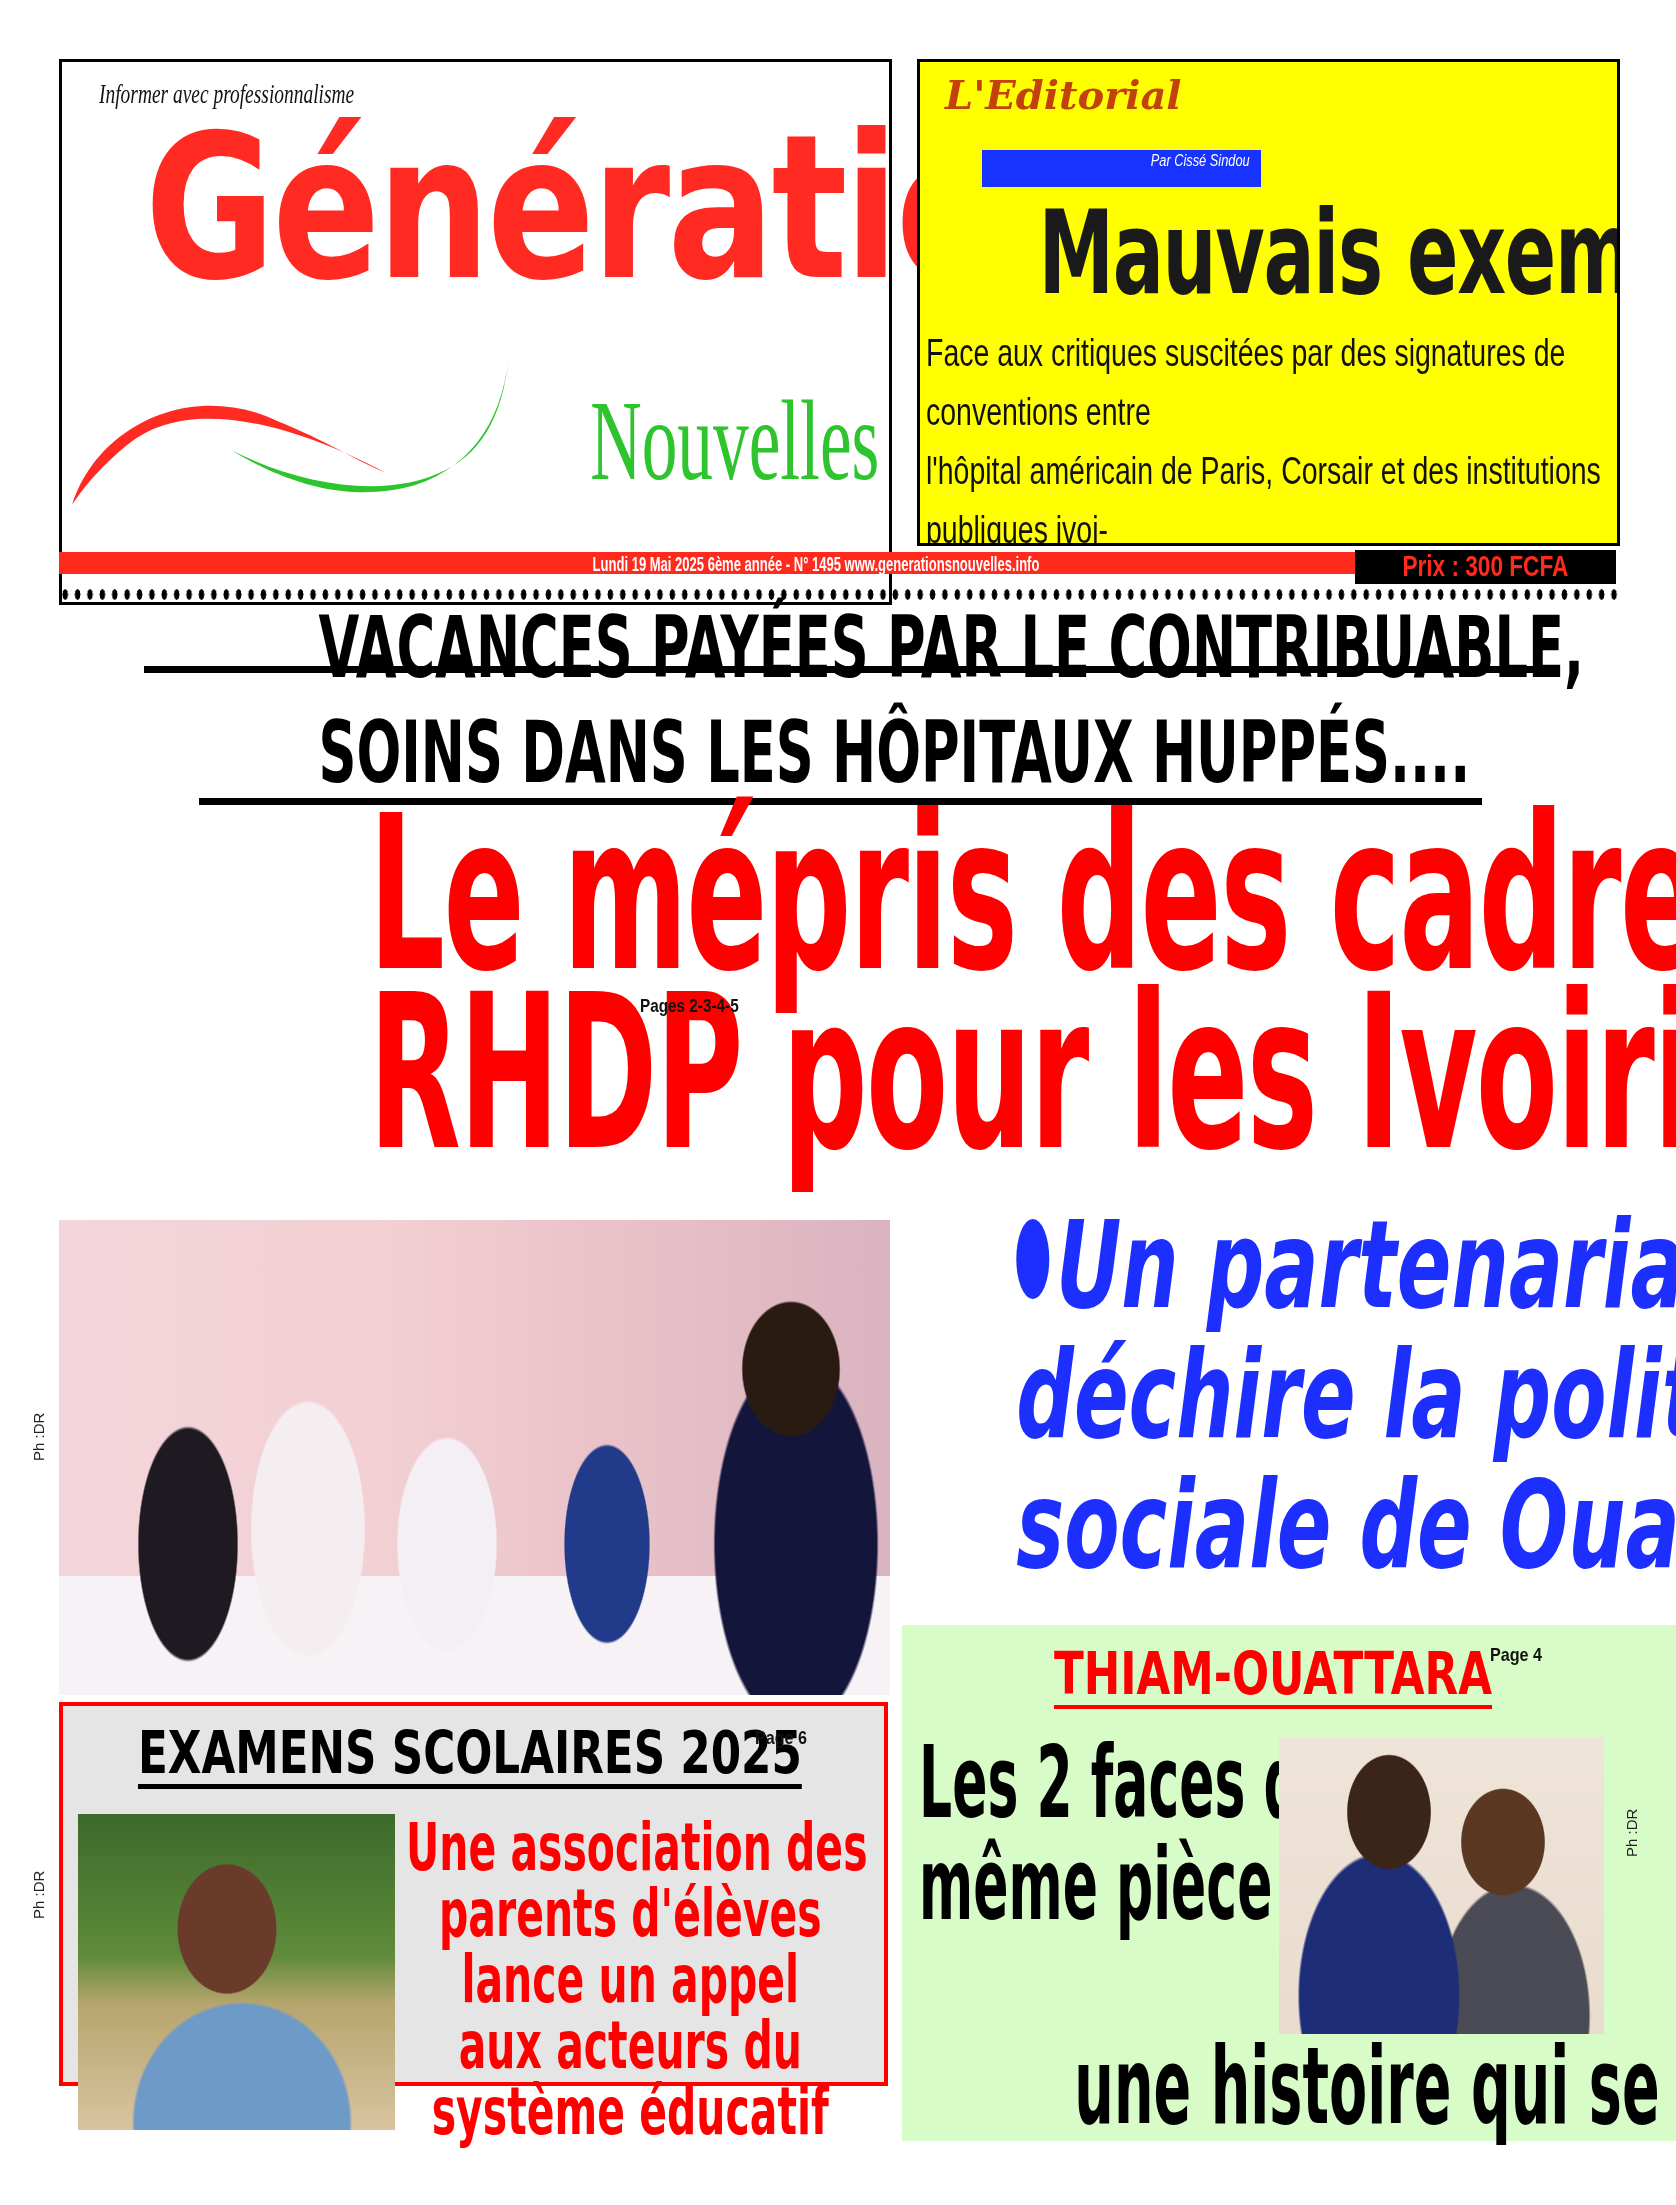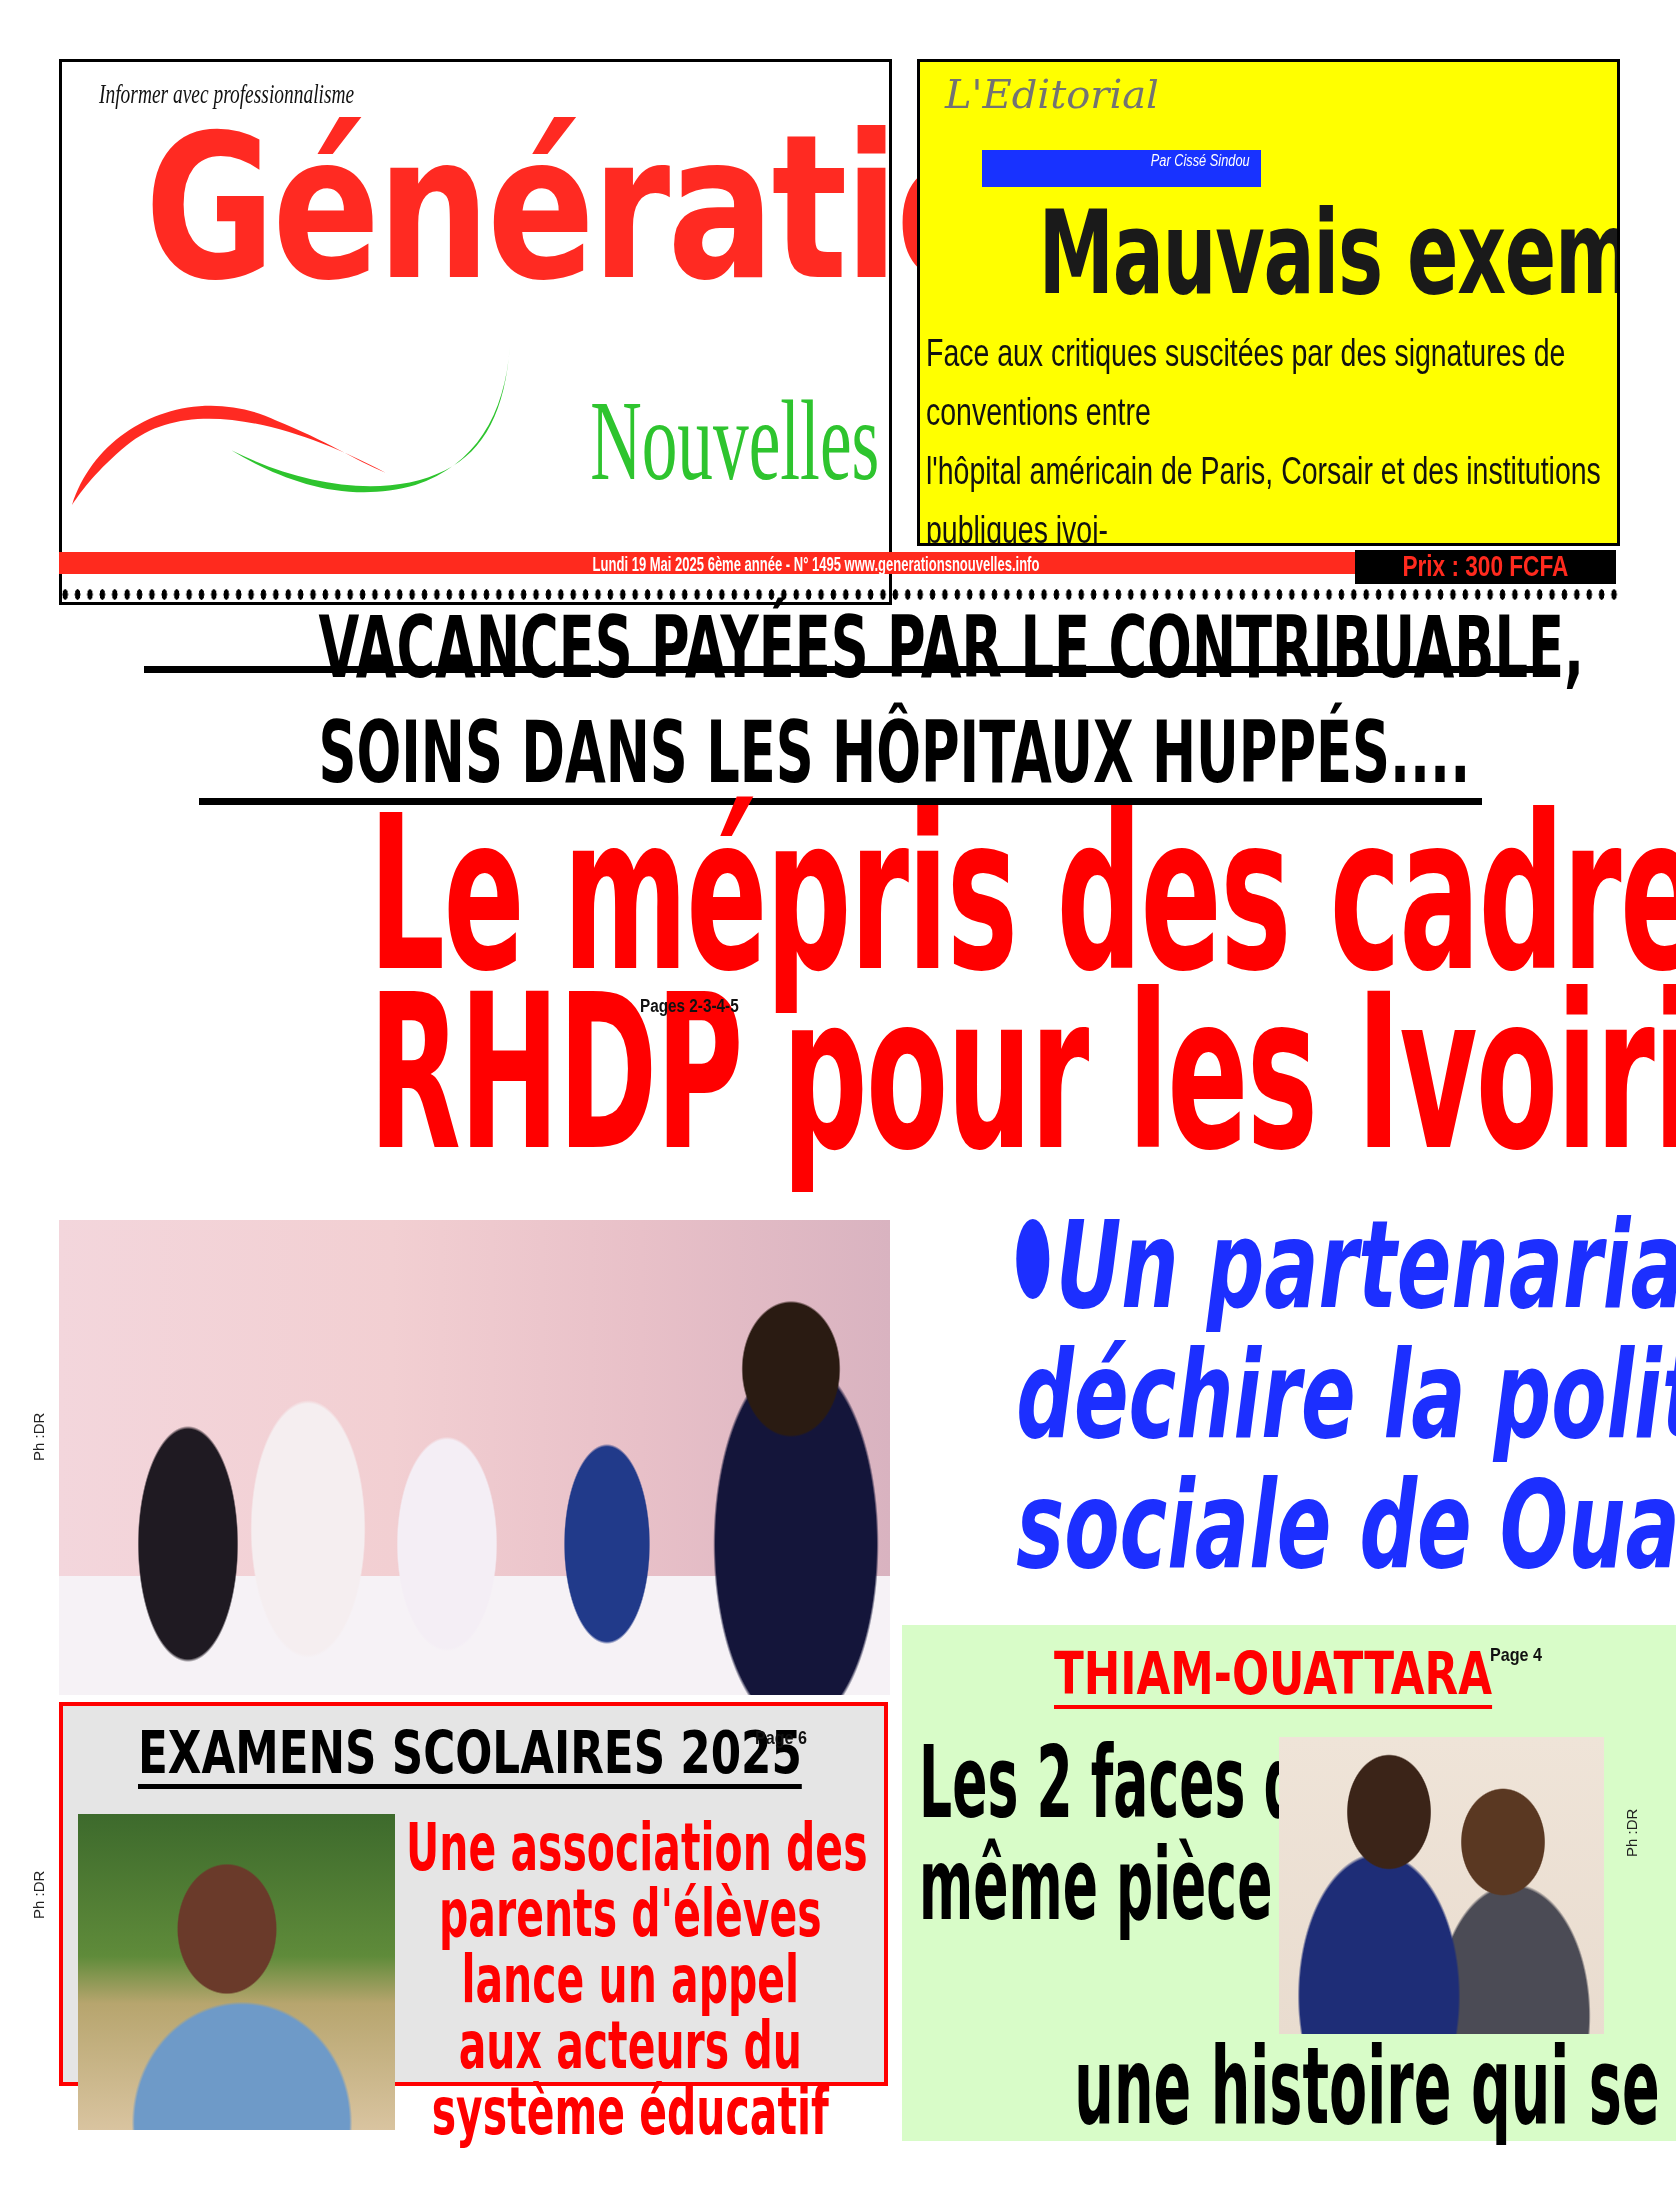--- a/index.html
+++ b/index.html
@@ -8,21 +8,21 @@
   .abs { position: absolute; }
 
   
   .logo-box { left: 59px; top: 59px; width: 833px; height: 546px; border: 3.5px solid #000; background: #fff; }
   .tagline { position: absolute; left: 37px; top: 17.4px; font-family: "Liberation Serif", serif; font-style: italic; font-size: 27px; transform: scaleX(0.72); transform-origin: left top; white-space: nowrap; color: #111; }
   .logo-main { position: absolute; left: 0; top: 47px; width: 100%; text-align: center; font-family: "DejaVu Sans", sans-serif; font-weight: bold; font-size: 199px; line-height: 199px; color: #ff2a22; letter-spacing: -4px; transform: scaleX(0.80); transform-origin: center top; white-space: nowrap; }
   .logo-sub { position: absolute; right: 10px; top: 321px; font-family: "Liberation Serif", serif; font-size: 115px; line-height: 115px; color: #2ec42e; transform: scaleX(0.62); transform-origin: right top; white-space: nowrap; }
   .swoosh { position: absolute; left: 5px; top: 239px; width: 448px; height: 209px; }
 
   .edito-box { left: 917px; top: 59px; width: 703px; height: 487px; border: 3.5px solid #000; background: #ffff00; overflow: hidden; }
-  .edito-label { position: absolute; left: 25px; top: 9px; font-family: "DejaVu Serif", serif; font-style: italic; font-weight: normal; font-size: 40px; color: #737373; white-space: nowrap; }
+  .edito-label { position: absolute; left: 25px; top: 9px; font-family: "DejaVu Serif", serif; font-style: italic; font-weight: bold; font-size: 40px; color: #c2410c; white-space: nowrap; }
   .byline-bar { position: absolute; left: 42px; top: 88px; width: 279px; height: 37px; background: #1832ff; margin-left: 20px; }
   .byline { position: absolute; right: 11px; top: 2px; font-style: italic; font-size: 16px; color: #fff; transform: scaleX(0.8); transform-origin: right top; white-space: nowrap; }
   .edito-title { position: absolute; left: 0; width: 100%; top: 132px; text-align: center; font-family: "DejaVu Sans", sans-serif; font-weight: bold; font-size: 115px; line-height: 119px; color: #1a1a1a; transform: scaleX(0.66); transform-origin: center top; white-space: nowrap; letter-spacing: -2px; }
   .edito-body { position: absolute; left: 6px; top: 261px; width: 946px; font-size: 39px; line-height: 59px; color: #111; transform: scaleX(0.73); transform-origin: left top; }
 
   .date-bar { left: 59px; top: 552px; width: 1514px; height: 22px; background: #ff2a1e; }
   .date-text { position: absolute; left: 0; width: 100%; top: 0.5px; text-align: center; color: #fff; font-weight: bold; font-size: 21px; line-height: 21px; transform: scaleX(0.62); transform-origin: center top; white-space: nowrap; }
   .price-box { left: 1355px; top: 550px; width: 261px; height: 34px; border: 2.5px solid #000; background: #000000; text-align: center; }
   .price-text { display: inline-block; color: #ff2a1e; font-weight: bold; font-size: 29px; line-height: 29px; transform: scaleX(0.78); white-space: nowrap; }
 

